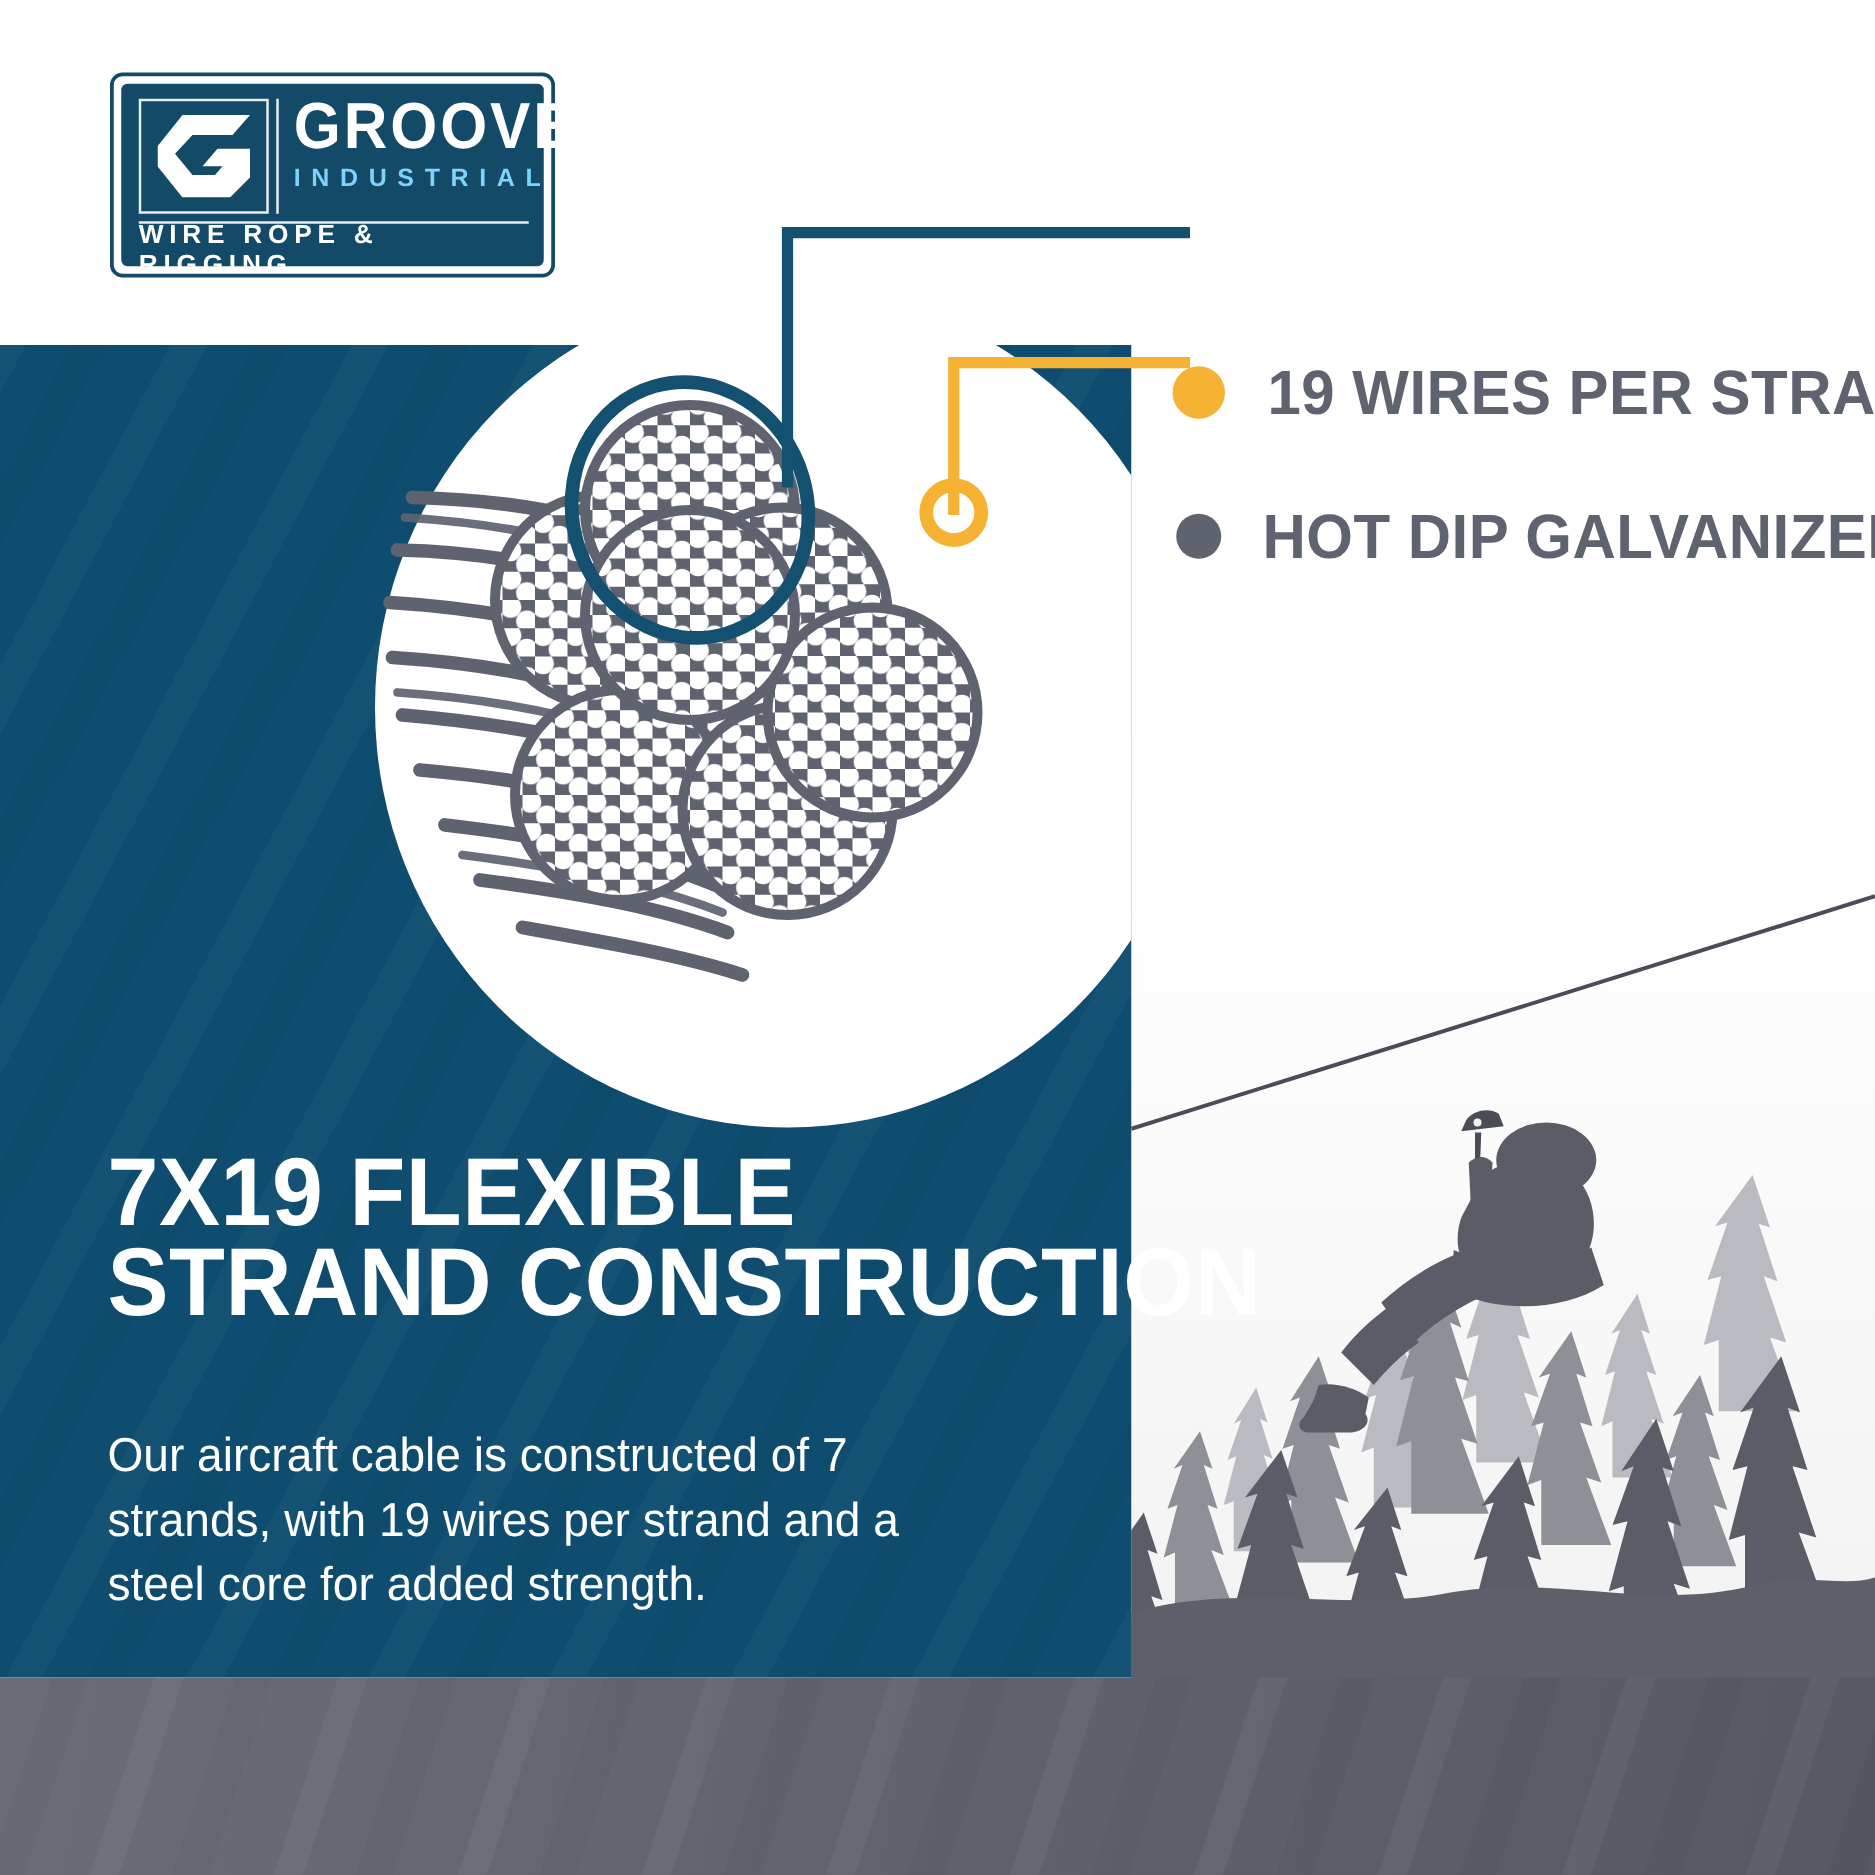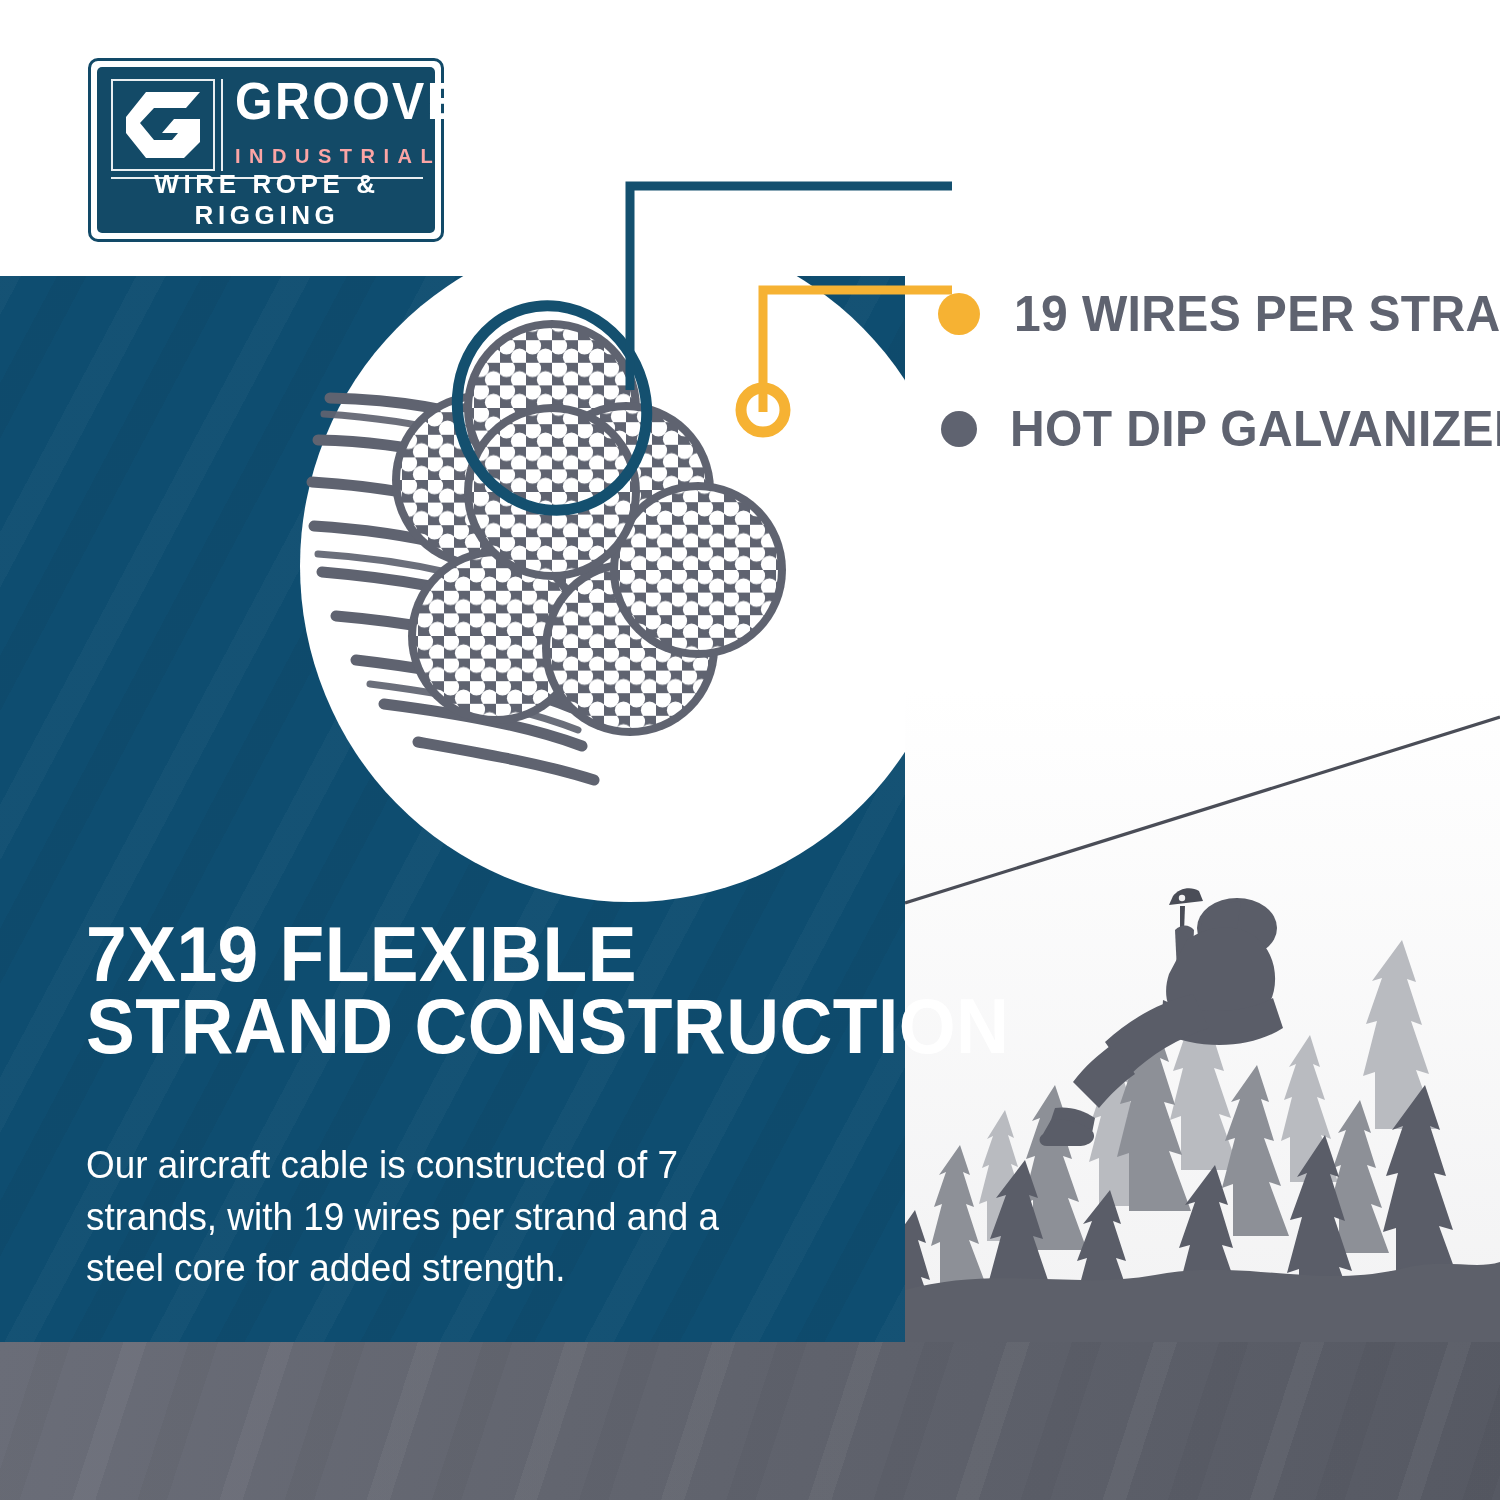--- a/index.html
+++ b/index.html
@@ -1,33 +1,33 @@
 <!DOCTYPE html>
 <html><head>
 <meta charset="utf-8">
 <style>
   html,body{margin:0;padding:0;background:#fff;}
   body{font-family:"Liberation Sans",sans-serif;}
   #stage{position:relative;width:1500px;height:1500px;overflow:hidden;background:#ffffff;}
 
   
-  .logo-wrap{position:absolute;left:88px;top:58px;width:356px;height:184px;text-align:center;}
+  .logo-wrap{position:absolute;left:88px;top:58px;width:356px;height:164px;}
   .logo-outer{position:absolute;inset:0;border:3px solid #124a68;border-radius:10px;background:#fff;}
   .logo-inner{position:absolute;left:9px;top:9px;right:9px;bottom:9px;background:#134a67;border-radius:5px;}
   .logo-mono{position:absolute;left:14px;top:12px;width:104px;height:92px;border:2px solid #e9eef1;box-sizing:border-box;
              display:flex;align-items:center;justify-content:center;}
   .logo-div{position:absolute;left:124px;top:12px;width:2px;height:92px;background:#e9eef1;}
   .logo-word{position:absolute;left:138px;top:8px;right:12px;}
   .logo-groove{color:#fff;font-size:52px;font-weight:700;letter-spacing:2.5px;line-height:1;
                font-family:"Liberation Sans Narrow","Liberation Sans",sans-serif;transform:scaleX(.93);transform-origin:left center;}
-  .logo-ind{color:#fca5a5;font-size:20px;font-weight:700;letter-spacing:8.5px;margin-top:18px;
+  .logo-ind{color:#7dd3fc;font-size:20px;font-weight:700;letter-spacing:8.5px;margin-top:5px;
             font-family:"Liberation Sans",sans-serif;}
   .logo-rule{position:absolute;left:14px;right:12px;top:110px;height:2px;background:#e9eef1;}
   .logo-tag{position:absolute;left:14px;right:12px;top:118px;height:30px;display:flex;align-items:center;justify-content:center;
-            color:#fff;font-size:26px;font-weight:700;letter-spacing:4.6px;}
+            color:#fff;font-size:21px;font-weight:700;letter-spacing:4.6px;}
 
   
   .navy{position:absolute;left:0;top:276px;width:905px;height:1066px;overflow:hidden;background:#0e4d70;}
   .navy-tex{position:absolute;inset:-40%;
      background:repeating-linear-gradient(118deg,rgba(255,255,255,.028) 0 26px,rgba(255,255,255,0) 26px 58px,
                 rgba(0,0,0,.035) 58px 84px,rgba(255,255,255,0) 84px 128px);}
   .navy-cut{position:absolute;left:300px;top:-46px;width:660px;height:672px;border-radius:50%;background:#ffffff;}
 
   
   .headline{position:absolute;left:86px;top:918px;width:790px;color:#fff;z-index:6;

